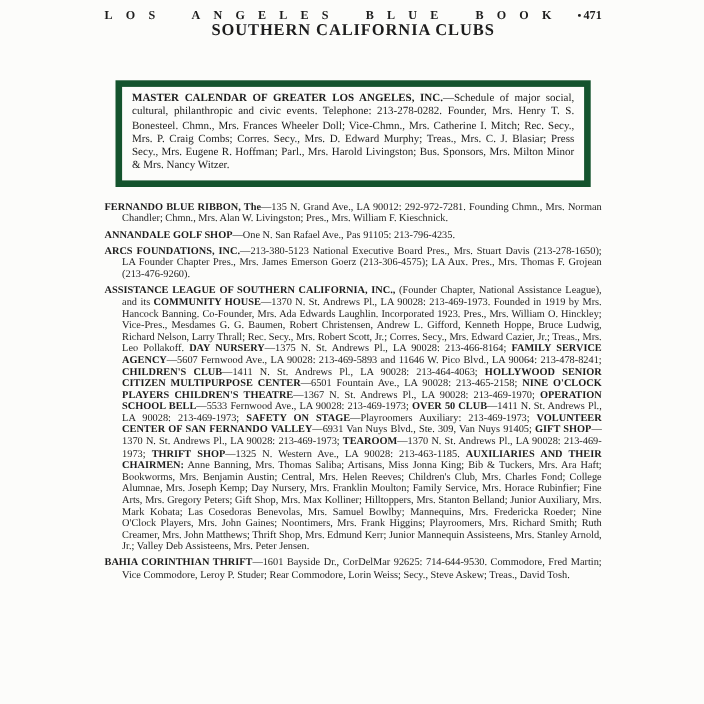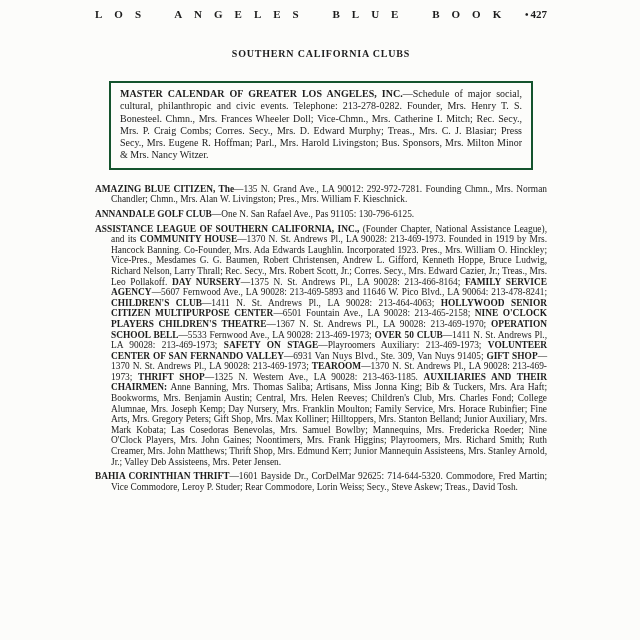--- a/index.html
+++ b/index.html
@@ -15,28 +15,27 @@
   .header {
     display: flex; align-items: flex-end;
     font-weight: 700; font-size: 11px; margin-top: 2px;
   }
   .book-title { letter-spacing: 12px; word-spacing: 7px; white-space: nowrap; }
   .page-ref { margin-left: auto; display: flex; align-items: baseline; }
   .page-ref .bullet { font-size: 10px; margin-right: 2px; }
 
   .section-title {
     text-align: center; font-weight: 700;
-    font-size: 10px; letter-spacing: 0.8px;
-    margin-top: 28px;
+    font-size: 15px; letter-spacing: 0.8px;
   }
 
   .master-box {
     box-sizing: content-box;
-    border: 2px solid #14532d;
-    width: 402px; margin: 22px auto 0;
+    border: 6px solid #14532d;
+    width: 402px; margin: 36px auto 0;
     padding: 5px 9px 6px;
     font-size: 10px; line-height: 12.3px;
     text-align: justify;
   }
 
   .b { font-weight: 700; }
 
   .entries { margin-top: 14px; font-size: 9.4px; line-height: 10.6px; }
   .entry {
     margin: 0 0 4px 0;
@@ -47,31 +46,32 @@
 </head>
 <body>
 
 <div class="page">
   <div class="content">
 
     <div class="header">
       <span class="book-title">LOS ANGELES BLUE BOOK</span>
       <span class="page-ref">
         <span class="bullet">•</span>
-        <span>427</span>
+        <span>471</span>
       </span>
     </div>
 
     <div class="section-title">SOUTHERN CALIFORNIA CLUBS</div>
 
     <div class="master-box">
       <span><span class="b">MASTER CALENDAR OF GREATER LOS ANGELES, INC.</span><span>—Schedule of major social, cultural, philanthropic and civic events. Telephone: 213-278-0282. Founder, Mrs. Henry T. S. Bonesteel. Chmn., Mrs. Frances Wheeler Doll; Vice-Chmn., Mrs. Catherine I. Mitch; Rec. Secy., Mrs. P. Craig Combs; Corres. Secy., Mrs. D. Edward Murphy; Treas., Mrs. C. J. Blasiar; Press Secy., Mrs. Eugene R. Hoffman; Parl., Mrs. Harold Livingston; Bus. Sponsors, Mrs. Milton Minor &amp; Mrs. Nancy Witzer.</span></span>
     </div>
 
     <div class="entries">
-        <p class="entry"><span class="b">AMAZING BLUE CITIZEN, The</span><span>—135 N. Grand Ave., LA 90012: 292-972-7281. Founding Chmn., Mrs. Norman Chandler; Chmn., Mrs. Alan W. Livingston; Pres., Mrs. William F. Kieschnick.</span></p>
-        <p class="entry"><span class="b">ANNANDALE GOLF CLUB</span><span>—One N. San Rafael Ave., Pas 91105: 130-796-6125.</span></p>
+        <p class="entry"><span class="b">FERNANDO BLUE RIBBON, The</span><span>—135 N. Grand Ave., LA 90012: 292-972-7281. Founding Chmn., Mrs. Norman Chandler; Chmn., Mrs. Alan W. Livingston; Pres., Mrs. William F. Kieschnick.</span></p>
+        <p class="entry"><span class="b">ANNANDALE GOLF SHOP</span><span>—One N. San Rafael Ave., Pas 91105: 213-796-4235.</span></p>
+        <p class="entry"><span class="b">ARCS FOUNDATIONS, INC.</span><span>—213-380-5123 National Executive Board Pres., Mrs. Stuart Davis (213-278-1650); LA Founder Chapter Pres., Mrs. James Emerson Goerz (213-306-4575); LA Aux. Pres., Mrs. Thomas F. Grojean (213-476-9260).</span></p>
         <p class="entry"><span class="b">ASSISTANCE LEAGUE OF SOUTHERN CALIFORNIA, INC.,</span><span> (Founder Chapter, National Assistance League), and its </span><span class="b">COMMUNITY HOUSE</span><span>—1370 N. St. Andrews Pl., LA 90028: 213-469-1973. Founded in 1919 by Mrs. Hancock Banning. Co-Founder, Mrs. Ada Edwards Laughlin. Incorporated 1923. Pres., Mrs. William O. Hinckley; Vice-Pres., Mesdames G. G. Baumen, Robert Christensen, Andrew L. Gifford, Kenneth Hoppe, Bruce Ludwig, Richard Nelson, Larry Thrall; Rec. Secy., Mrs. Robert Scott, Jr.; Corres. Secy., Mrs. Edward Cazier, Jr.; Treas., Mrs. Leo Pollakoff. </span><span class="b">DAY NURSERY</span><span>—1375 N. St. Andrews Pl., LA 90028: 213-466-8164; </span><span class="b">FAMILY SERVICE AGENCY</span><span>—5607 Fernwood Ave., LA 90028: 213-469-5893 and 11646 W. Pico Blvd., LA 90064: 213-478-8241; </span><span class="b">CHILDREN'S CLUB</span><span>—1411 N. St. Andrews Pl., LA 90028: 213-464-4063; </span><span class="b">HOLLYWOOD SENIOR CITIZEN MULTIPURPOSE CENTER</span><span>—6501 Fountain Ave., LA 90028: 213-465-2158; </span><span class="b">NINE O'CLOCK PLAYERS CHILDREN'S THEATRE</span><span>—1367 N. St. Andrews Pl., LA 90028: 213-469-1970; </span><span class="b">OPERATION SCHOOL BELL</span><span>—5533 Fernwood Ave., LA 90028: 213-469-1973; </span><span class="b">OVER 50 CLUB</span><span>—1411 N. St. Andrews Pl., LA 90028: 213-469-1973; </span><span class="b">SAFETY ON STAGE</span><span>—Playroomers Auxiliary: 213-469-1973; </span><span class="b">VOLUNTEER CENTER OF SAN FERNANDO VALLEY</span><span>—6931 Van Nuys Blvd., Ste. 309, Van Nuys 91405; </span><span class="b">GIFT SHOP</span><span>—1370 N. St. Andrews Pl., LA 90028: 213-469-1973; </span><span class="b">TEAROOM</span><span>—1370 N. St. Andrews Pl., LA 90028: 213-469-1973; </span><span class="b">THRIFT SHOP</span><span>—1325 N. Western Ave., LA 90028: 213-463-1185. </span><span class="b">AUXILIARIES AND THEIR CHAIRMEN:</span><span> Anne Banning, Mrs. Thomas Saliba; Artisans, Miss Jonna King; Bib &amp; Tuckers, Mrs. Ara Haft; Bookworms, Mrs. Benjamin Austin; Central, Mrs. Helen Reeves; Children's Club, Mrs. Charles Fond; College Alumnae, Mrs. Joseph Kemp; Day Nursery, Mrs. Franklin Moulton; Family Service, Mrs. Horace Rubinfier; Fine Arts, Mrs. Gregory Peters; Gift Shop, Mrs. Max Kolliner; Hilltoppers, Mrs. Stanton Belland; Junior Auxiliary, Mrs. Mark Kobata; Las Cosedoras Benevolas, Mrs. Samuel Bowlby; Mannequins, Mrs. Fredericka Roeder; Nine O'Clock Players, Mrs. John Gaines; Noontimers, Mrs. Frank Higgins; Playroomers, Mrs. Richard Smith; Ruth Creamer, Mrs. John Matthews; Thrift Shop, Mrs. Edmund Kerr; Junior Mannequin Assisteens, Mrs. Stanley Arnold, Jr.; Valley Deb Assisteens, Mrs. Peter Jensen.</span></p>
-        <p class="entry"><span class="b">BAHIA CORINTHIAN THRIFT</span><span>—1601 Bayside Dr., CorDelMar 92625: 714-644-5320. Commodore, Fred Martin; Vice Commodore, Leroy P. Studer; Rear Commodore, Lorin Weiss; Secy., Steve Askew; Treas., David Tosh.</span></p>
+        <p class="entry"><span class="b">BAHIA CORINTHIAN THRIFT</span><span>—1601 Bayside Dr., CorDelMar 92625: 714-644-9530. Commodore, Fred Martin; Vice Commodore, Leroy P. Studer; Rear Commodore, Lorin Weiss; Secy., Steve Askew; Treas., David Tosh.</span></p>
       </div>
 
   </div>
 </div>
 
 </body></html>

